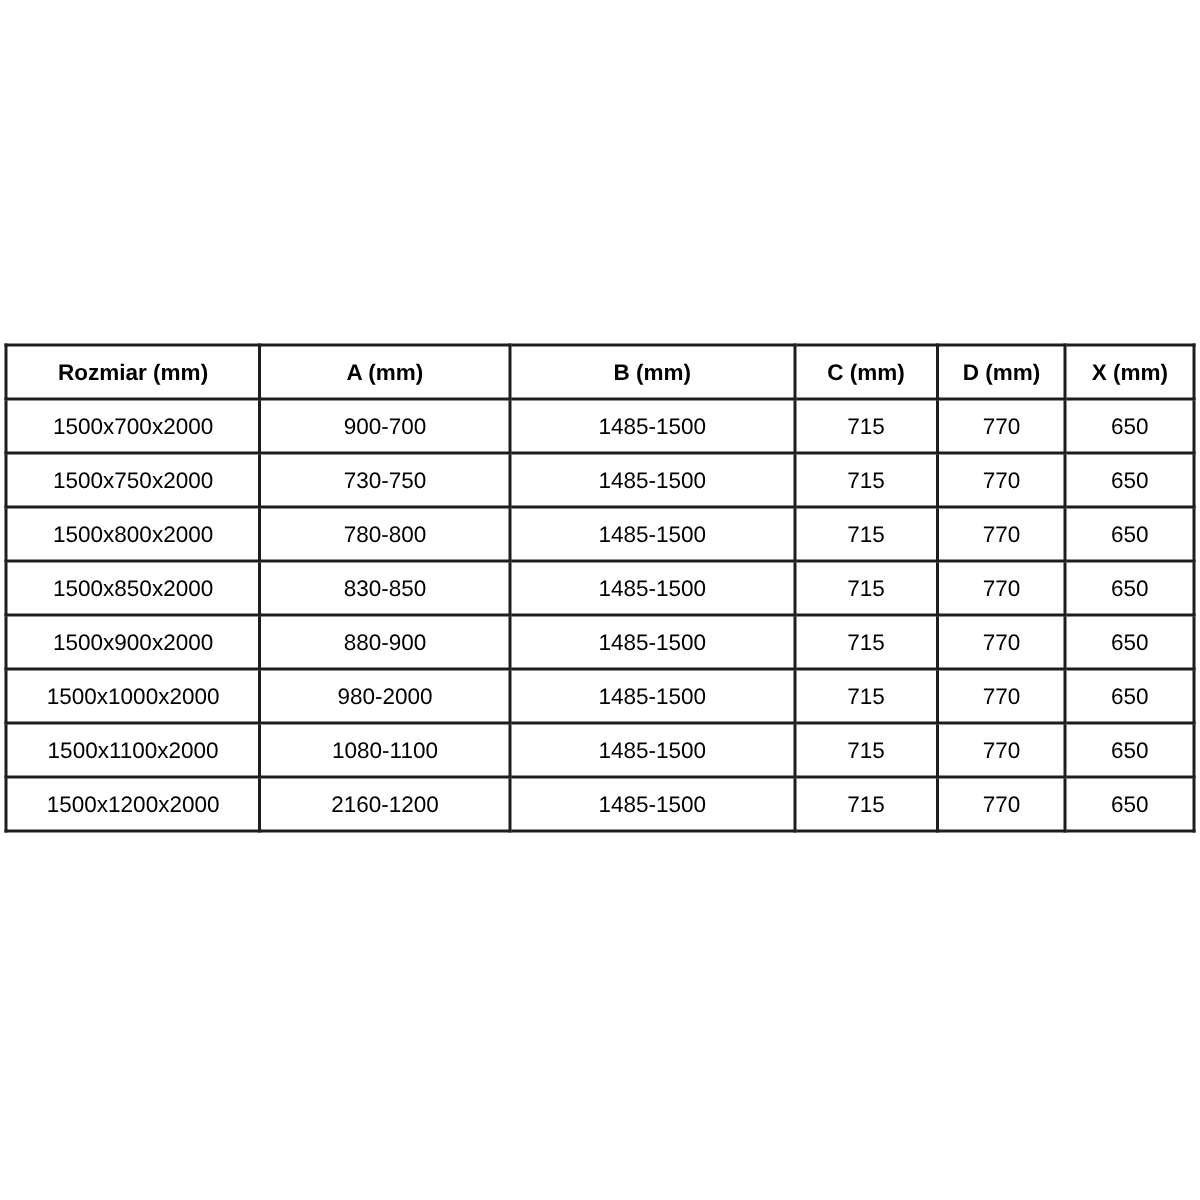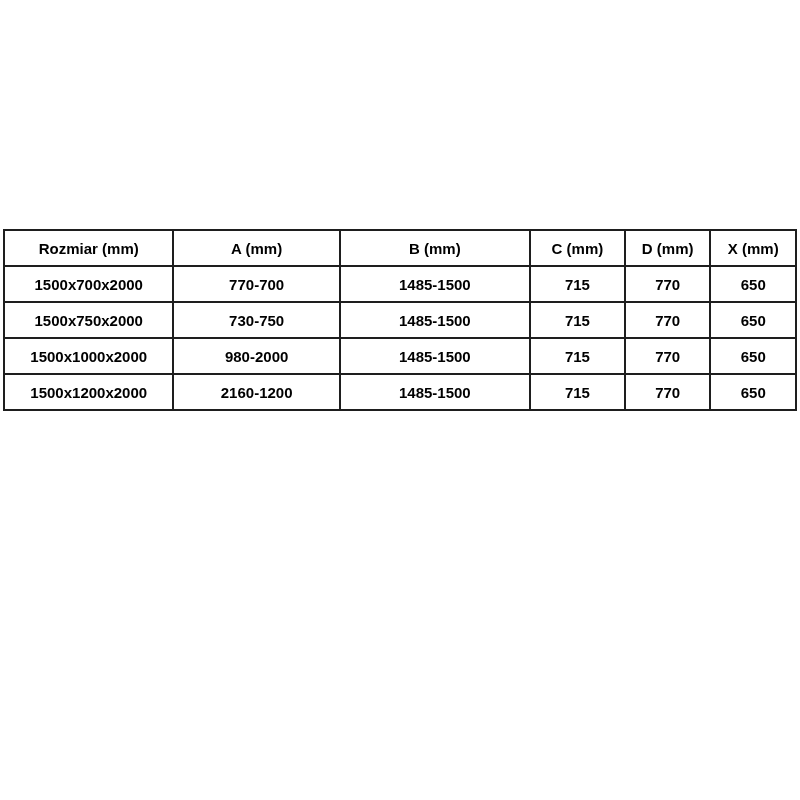--- a/index.html
+++ b/index.html
@@ -36,21 +36,21 @@
     font-size:15px;
     padding:0 2px;
     white-space:nowrap;
     overflow:hidden;
   }
   table.spec th{
     font-weight:bold;
     background:var(--bg-color);
   }
   table.spec td{
-    font-weight:bold;
+    font-weight:normal;
   }
   col.c-rozmiar{width:21.4%;}
   col.c-a{width:21.0%;}
   col.c-b{width:24.0%;}
   col.c-c{width:12.0%;}
   col.c-d{width:10.8%;}
   col.c-x{width:10.8%;}
 </style>
 </head>
 <body>
@@ -71,37 +71,69 @@
           <th>A (mm)</th>
           <th>B (mm)</th>
           <th>C (mm)</th>
           <th>D (mm)</th>
           <th>X (mm)</th>
         </tr>
     </thead>
     <tbody>
         <tr>
           <td>1500x700x2000</td>
-          <td>770-700</td>
+          <td>900-700</td>
           <td>1485-1500</td>
           <td>715</td>
           <td>770</td>
           <td>650</td>
         </tr>
         <tr>
           <td>1500x750x2000</td>
           <td>730-750</td>
           <td>1485-1500</td>
           <td>715</td>
           <td>770</td>
           <td>650</td>
         </tr>
         <tr>
+          <td>1500x800x2000</td>
+          <td>780-800</td>
+          <td>1485-1500</td>
+          <td>715</td>
+          <td>770</td>
+          <td>650</td>
+        </tr>
+        <tr>
+          <td>1500x850x2000</td>
+          <td>830-850</td>
+          <td>1485-1500</td>
+          <td>715</td>
+          <td>770</td>
+          <td>650</td>
+        </tr>
+        <tr>
+          <td>1500x900x2000</td>
+          <td>880-900</td>
+          <td>1485-1500</td>
+          <td>715</td>
+          <td>770</td>
+          <td>650</td>
+        </tr>
+        <tr>
           <td>1500x1000x2000</td>
           <td>980-2000</td>
+          <td>1485-1500</td>
+          <td>715</td>
+          <td>770</td>
+          <td>650</td>
+        </tr>
+        <tr>
+          <td>1500x1100x2000</td>
+          <td>1080-1100</td>
           <td>1485-1500</td>
           <td>715</td>
           <td>770</td>
           <td>650</td>
         </tr>
         <tr>
           <td>1500x1200x2000</td>
           <td>2160-1200</td>
           <td>1485-1500</td>
           <td>715</td>

